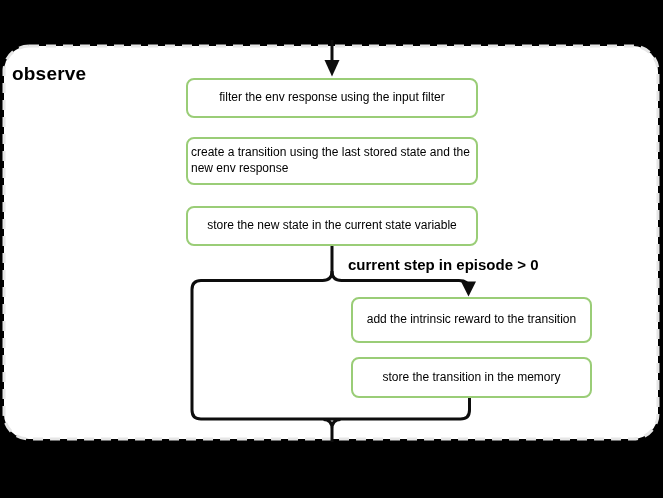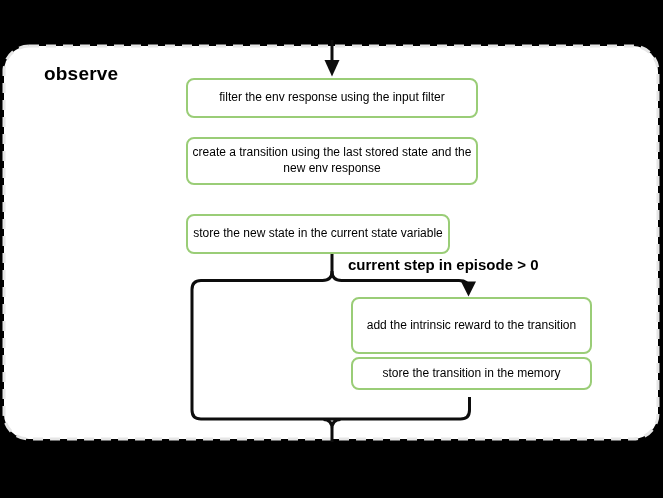--- a/index.html
+++ b/index.html
@@ -13,50 +13,49 @@
   }
   #connector-layer {
     position: absolute;
     left: 0; top: 0;
     width: 663px; height: 498px;
     z-index: 1;
     pointer-events: none;
   }
   .diagram-title {
     position: absolute;
-    left: 44px;
+    left: 12px;
     top: 63px;
     z-index: 2;
     font-size: 19px;
     font-weight: bold;
     color: #000;
     letter-spacing: 0.2px;
     text-align: center;
   }
   .node {
     position: absolute;
     z-index: 2;
     box-sizing: border-box;
     border: 2.5px solid #9acd77;
     border-radius: 8px;
     background: #fff;
     display: flex;
     align-items: center;
     justify-content: center;
-    text-align: center;
     font-size: 12px;
     line-height: 1.3;
     color: #000;
     padding: 0 3px;
   }
   #node-filter        { left: 186px; top:  78px; width: 292px; height: 40px; }
   #node-create        { left: 186px; top: 137px; width: 292px; height: 48px; }
-  #node-store-state   { left: 186px; top: 214px; width: 264px; height: 40px; }
-  #node-add-reward    { left: 351px; top: 297px; width: 241px; height: 57px; }
-  #node-store-trans   { left: 351px; top: 357px; width: 241px; height: 33px; }
+  #node-store-state   { left: 186px; top: 206px; width: 292px; height: 40px; }
+  #node-add-reward    { left: 351px; top: 297px; width: 241px; height: 46px; }
+  #node-store-trans   { left: 351px; top: 357px; width: 241px; height: 41px; }
   .edge-label {
     position: absolute;
     left: 348px;
     top: 256px;
     z-index: 2;
     font-size: 15px;
     font-weight: bold;
     color: #000;
     white-space: nowrap;
   }

